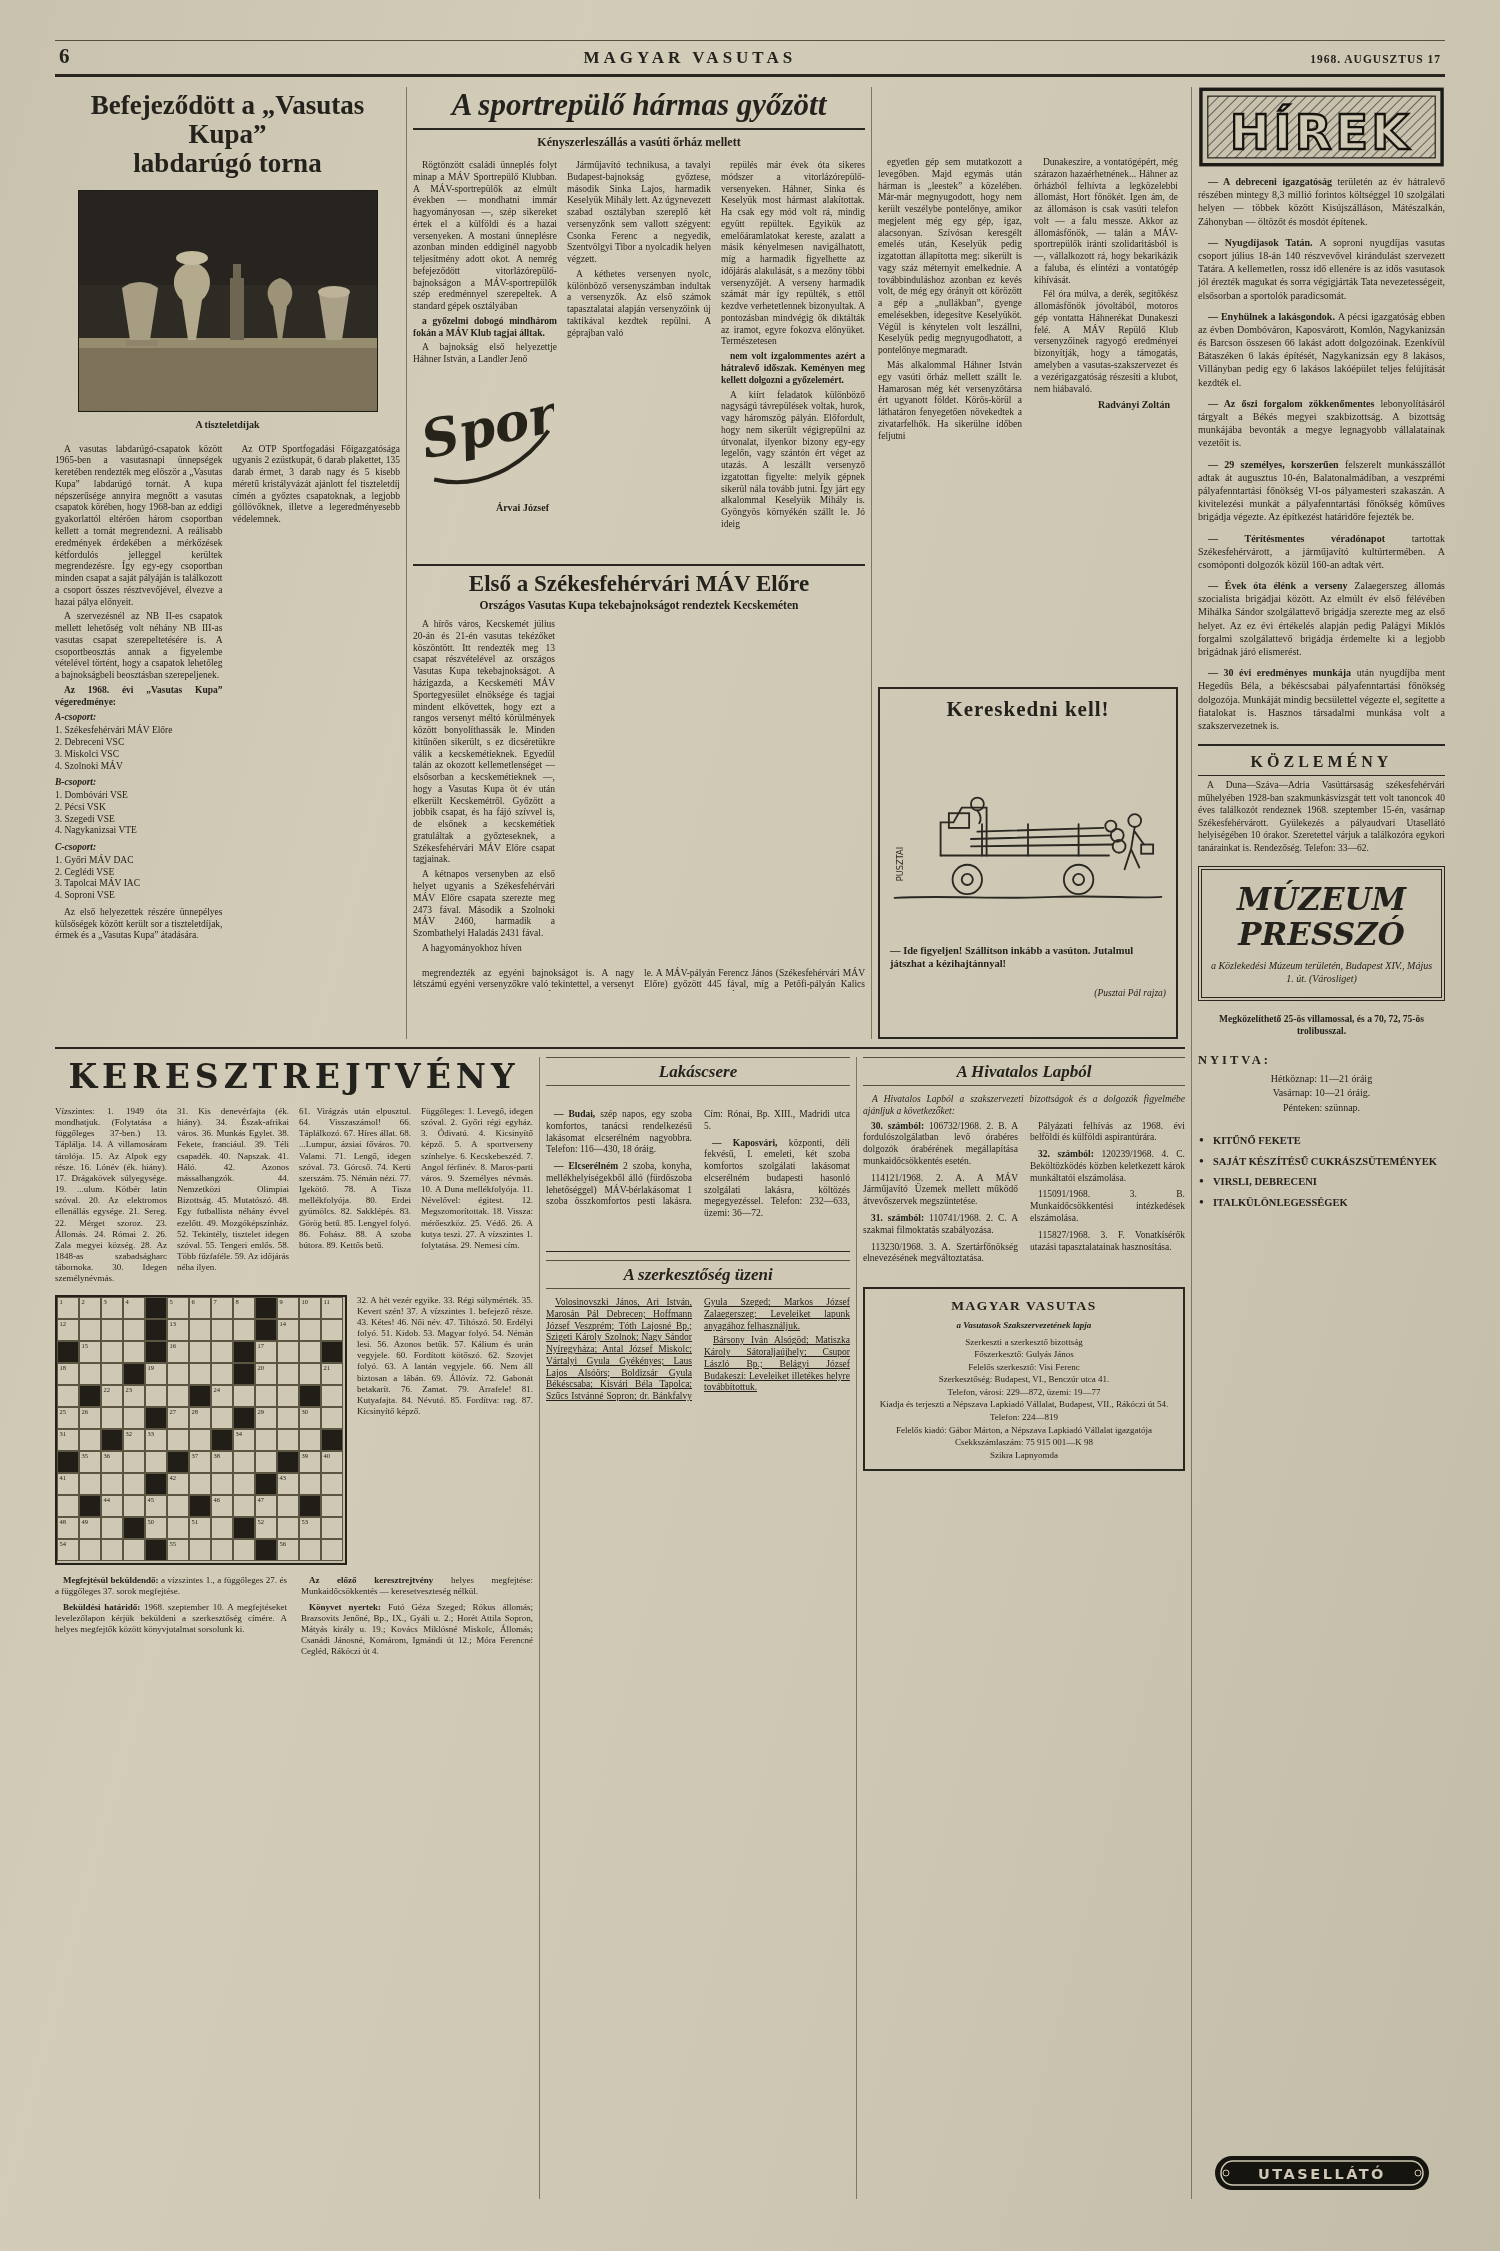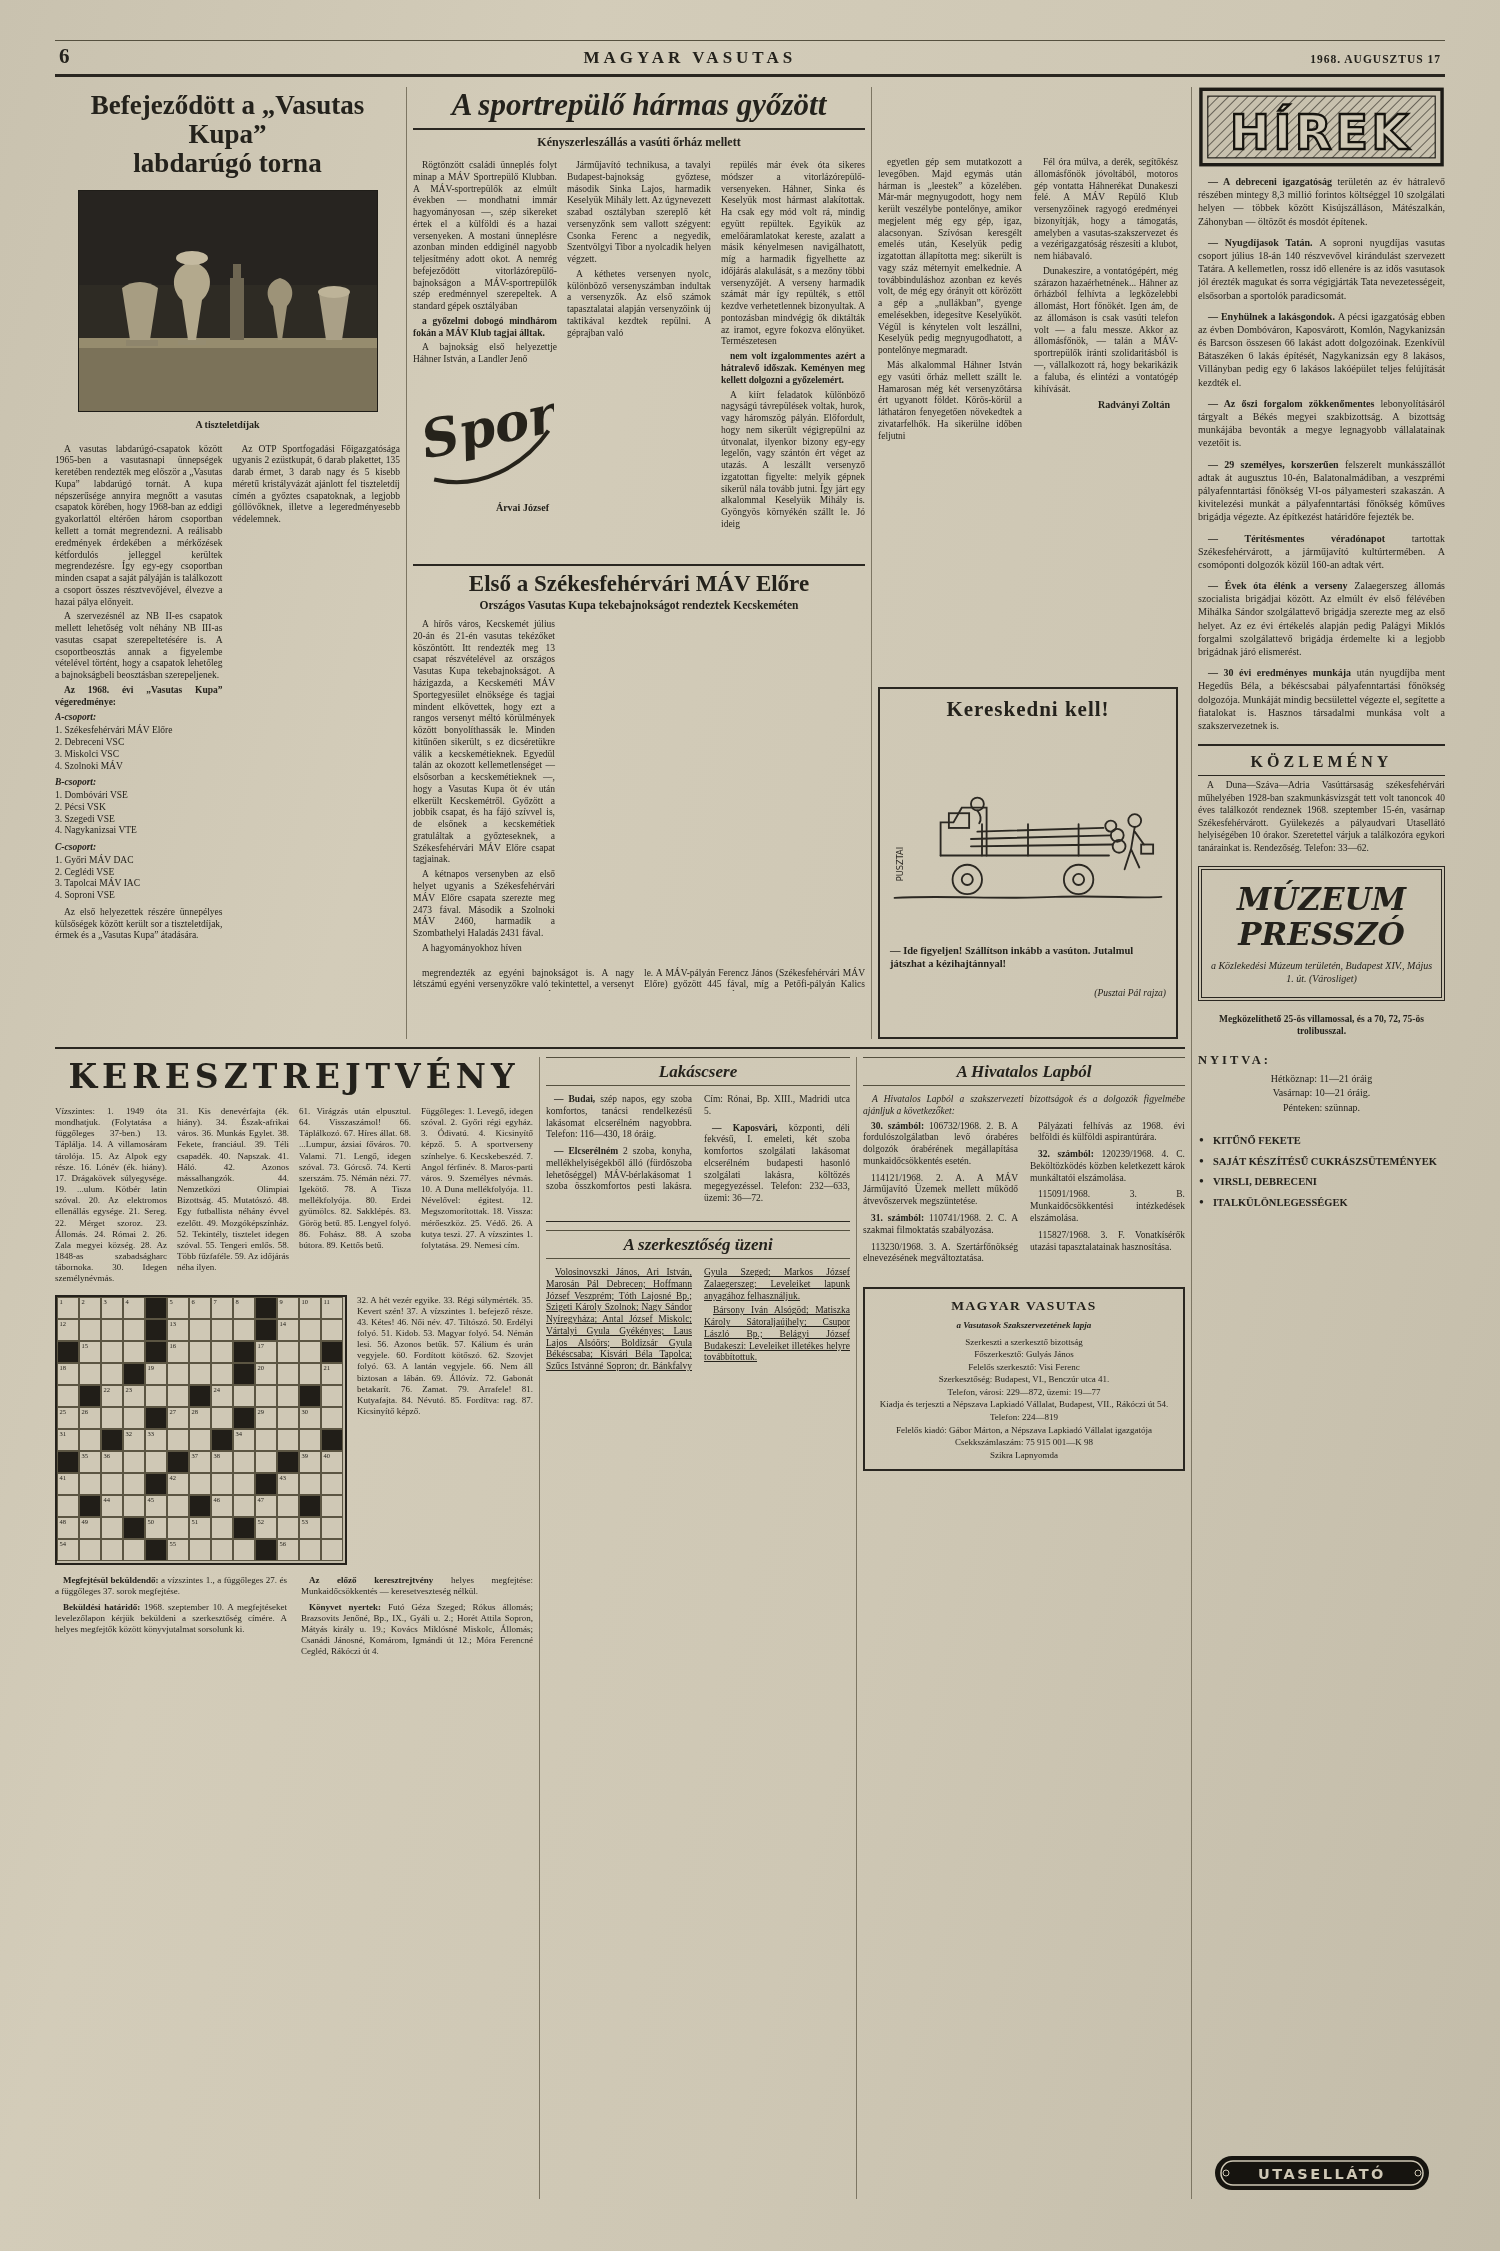--- a/index.html
+++ b/index.html
@@ -71,21 +71,21 @@
     grid-auto-rows:22px;border:2px solid #25221c;background:#c3bca9;box-sizing:content-box;}
   .cw-cell{border:0.5px solid #5b5542;position:relative;background:#cfc8b5;}
   .cw-black{background:#211e18;}
   .cw-num{position:absolute;top:0;left:1.5px;font-size:6.5px;line-height:1.1;}
   .clues-side{flex:1;min-width:0;}
   .clues-bottom{margin-top:10px;column-count:2;column-gap:14px;}
   .clues-bottom p{margin:0 0 5px;text-indent:8px;}
   
   .seg-h{font-size:17px;font-weight:bold;font-style:italic;text-align:center;
     border-top:1px solid #55503f;border-bottom:1px solid #55503f;padding:3px 0;margin:0 0 8px;}
-  .lak{width:304px;overflow:hidden;display:flex;flex-direction:column;}
+  .lak{width:304px;overflow:hidden;display:flex;flex-direction:column;gap:15px;}
   .lak-items{column-count:2;column-gap:12px;}
   .lak-items p,.hiv-items p{margin:0 0 5px;text-indent:8px;}
   .szerk{margin-top:16px;border-top:1.5px solid #2a2721;padding-top:8px;flex:1;}
   .szerk-body{column-count:2;column-gap:12px;text-decoration:underline;}
   .hiv{flex:1;min-width:0;overflow:hidden;display:flex;flex-direction:column;}
   .hiv-intro{font-style:italic;margin:0 0 6px;text-indent:8px;}
   .hiv-items{column-count:2;column-gap:12px;}
   .imprint{border:2px solid #2a2721;margin-top:22px;padding:8px 10px;text-align:center;
     font-size:9px;line-height:1.4;}
   .imprint .t{font-weight:bold;font-size:13.5px;letter-spacing:1.5px;margin-bottom:3px;}
@@ -258,22 +258,22 @@
           <div class="mid-right">
             <div class="cols sr-cols bt">
               <div class="c">
                 <div>
                     <p>egyetlen gép sem mutatkozott a levegőben. Majd egymás után hárman is „leestek” a közelében. Már-már megnyugodott, hogy nem került veszélybe pontelőnye, amikor megjelent még egy gép, igaz, alacsonyan. Szívósan keresgélt emelés után, Keselyük pedig izgatottan állapította meg: sikerült is vagy száz méternyit emelkednie. A továbbinduláshoz azonban ez kevés volt, de még egy órányit ott körözött a gép a „nullákban”, gyenge emelésekben, idegesítve Keselyüköt. Végül is kénytelen volt leszállni, Keselyük pedig megnyugodhatott, a pontelőnye megmaradt.</p>
                     <p>Más alkalommal Háhner István egy vasúti őrház mellett szállt le. Hamarosan még két versenyzőtársa ért ugyanott földet. Körös-körül a láthatáron fenyegetően növekedtek a zivatarfelhők. Ha sikerülne időben feljutni</p>
                   </div>
               </div>
               <div class="c">
                 <div>
+                    <p>Dunakeszire, a vontatógépért, még szárazon hazaérhetnének... Háhner az őrházból felhívta a legközelebbi állomást, Hort főnökét. Igen ám, de az állomáson is csak vasúti telefon volt — a falu messze. Akkor az állomásfőnök, — talán a MÁV-sportrepülők iránti szolidaritásból is —, vállalkozott rá, hogy bekarikázik a faluba, és elintézi a vontatógép kihívását.</p>
                     <p>Fél óra múlva, a derék, segítőkész állomásfőnök jóvoltából, motoros gép vontatta Háhnerékat Dunakeszi felé. A MÁV Repülő Klub versenyzőinek ragyogó eredményei bizonyítják, hogy a támogatás, amelyben a vasutas-szakszervezet és a vezérigazgatóság részesíti a klubot, nem hiábavaló.</p>
-                    <p>Dunakeszire, a vontatógépért, még szárazon hazaérhetnének... Háhner az őrházból felhívta a legközelebbi állomást, Hort főnökét. Igen ám, de az állomáson is csak vasúti telefon volt — a falu messze. Akkor az állomásfőnök, — talán a MÁV-sportrepülők iránti szolidaritásból is —, vállalkozott rá, hogy bekarikázik a faluba, és elintézi a vontatógép kihívását.</p>
                   </div>
                 <div class="sig">Radványi Zoltán</div>
               </div>
             </div>
 
             <div class="cartoon">
               <div class="ct">Kereskedni kell!</div>
               <svg width="276" height="186" viewBox="0 0 300 195">
                 <g stroke="#2b2822" fill="none" stroke-width="2" stroke-linecap="round">
                   <path d="M5,168 C60,165 120,170 180,167 C230,165 270,169 295,167"></path>

